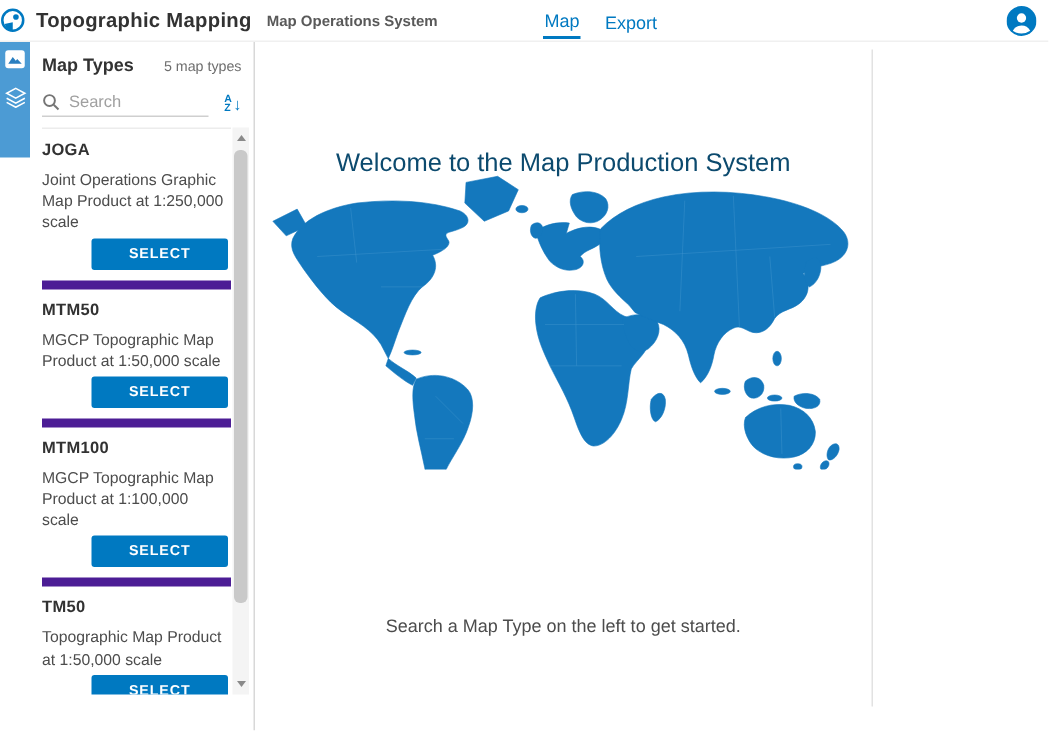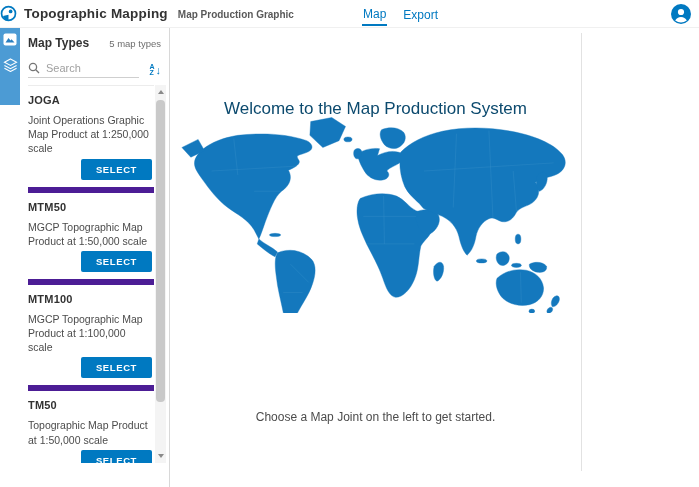--- a/index.html
+++ b/index.html
@@ -39,21 +39,21 @@
   .sort-az { display:flex; flex-direction:column; line-height:6px; }
   .sort-az span { font-size:7px; font-weight:bold; color:#0079c1; }
   .sort-arrow { font-size:11px; color:#0079c1; margin-left:1px; }
 
   .list { margin-top:7px; border-top:1px solid #ececec; height:378px; overflow:hidden; margin-right:15px; }
   .item { padding:8px 2px 7px 0; border-bottom:6px solid #4c1d95; }
   .item-title { font-size:11px; font-weight:bold; color:#323232; letter-spacing:.2px; }
   .item-desc { margin-top:7px; font-size:10.5px; line-height:1.35; color:#4c4c4c; padding-right:2px; min-height:0; }
   .select-btn { display:block; margin-left:auto; margin-top:3px; background:#0079c1; color:#fff;
     border:none; border-radius:2px; font-size:9.5px; font-weight:bold; letter-spacing:.6px;
-    padding:5px 15px; cursor:pointer; font-family:"Liberation Sans", sans-serif; }
+    padding:5px 25px; cursor:pointer; font-family:"Liberation Sans", sans-serif; }
 
   
   .scrollbar { position:absolute; top:57px; right:3px; width:11px; height:378px; background:#f4f4f4; }
   .scroll-arrow { position:absolute; left:0; width:11px; height:14px; display:flex;
     align-items:center; justify-content:center; cursor:pointer; }
   .scroll-arrow.up { top:0; } .scroll-arrow.down { bottom:0; }
   .tri-up { width:0; height:0; border-left:3.5px solid transparent; border-right:3.5px solid transparent;
     border-bottom:4.5px solid #8a8a8a; }
   .tri-down { width:0; height:0; border-left:3.5px solid transparent; border-right:3.5px solid transparent;
     border-top:4.5px solid #8a8a8a; }
@@ -74,21 +74,21 @@
 
 <div class="app">
 
   <div class="header">
     <svg class="logo" viewBox="0 0 20 20">
       <circle cx="10" cy="10" r="8.2" fill="none" stroke="#0079c1" stroke-width="2"></circle>
       <path d="M3.5,13 A8.2,8.2 0 0,0 10,18.2 L10,11.5 Z" fill="#0079c1"></path>
       <circle cx="12.5" cy="7.5" r="2.2" fill="#0079c1"></circle>
     </svg>
     <span class="app-title">Topographic Mapping</span>
-    <span class="app-subtitle">Map Production Graphic</span>
+    <span class="app-subtitle">Map Operations System</span>
     <nav class="nav">
       <a href="#" class="active">Map</a>
       <a href="#">Export</a>
     </nav>
     <svg class="avatar" viewBox="0 0 20 20">
       <circle cx="10" cy="10" r="10" fill="#0079c1"></circle>
       <circle cx="10" cy="8" r="3.1" fill="#fff"></circle>
       <path d="M4.2,16.5 A6.5,6.5 0 0,1 15.8,16.5 A10,10 0 0,1 4.2,16.5 Z" fill="#fff"></path>
     </svg>
   </div>
@@ -235,18 +235,18 @@
 
         <g fill="none" stroke="#4f9fd3" stroke-width="1" opacity="0.55">
           <path d="M150,70 L160,160 M95,150 L305,138 M200,200 L268,200"></path>
           <path d="M470,262 L600,262 M520,212 L522,330 M478,330 L596,330"></path>
           <path d="M700,58 L692,240 M780,50 L790,266 M620,150 L940,130 M840,150 L848,250"></path>
           <path d="M290,380 L335,425 M272,450 L320,450"></path>
           <path d="M858,400 L860,475"></path>
         </g>
       </svg>
 
-      <div class="instruction">Choose a Map Joint on the left to get started.</div>
+      <div class="instruction">Search a Map Type on the left to get started.</div>
       <div class="panel-divider"></div>
     </main>
 
   </div>
 </div>
 
 </body></html>

